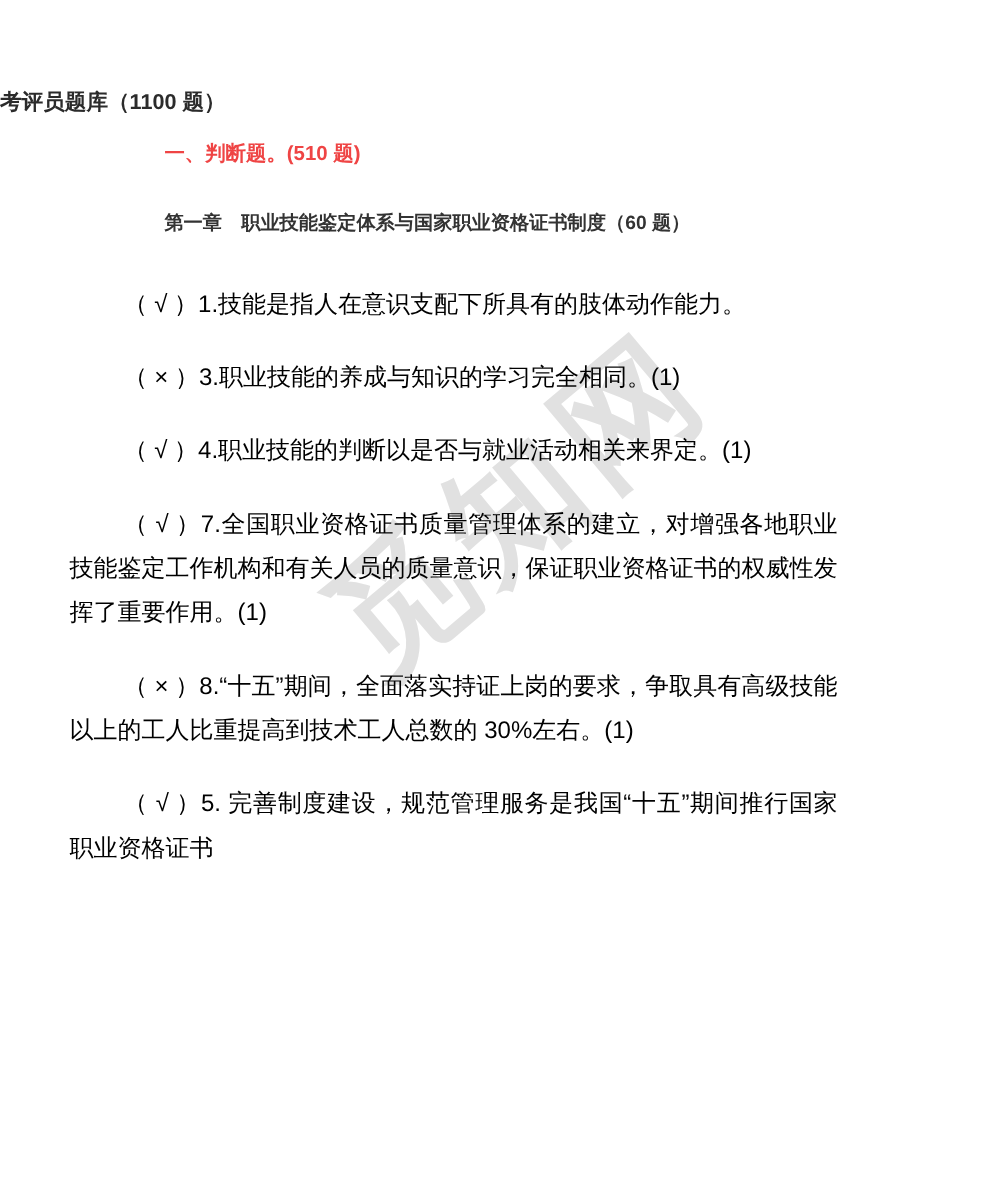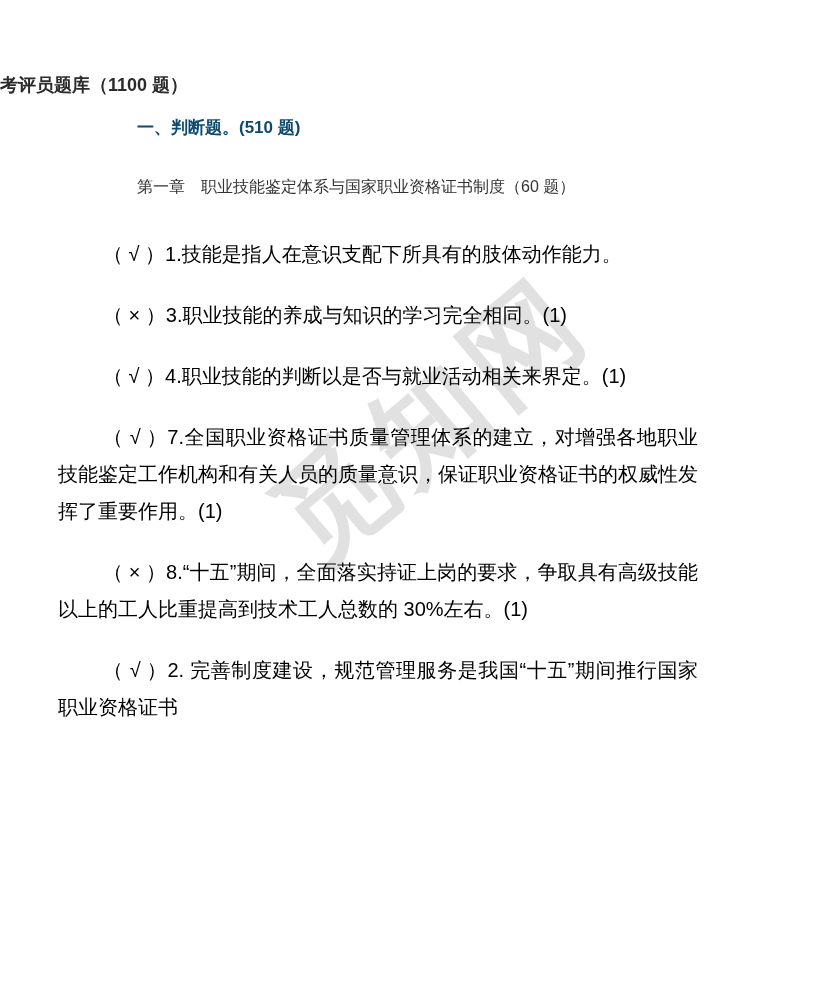--- a/index.html
+++ b/index.html
@@ -42,27 +42,27 @@
     font-size: 18px;
     line-height: 23px;
     font-weight: bold;
     color: #2b2b2b;
   }
   .section-heading {
     margin: 20px 0 0 137px;
     font-size: 17px;
     line-height: 21px;
     font-weight: bold;
-    color: #0c4a6e;
+    color: #ef4444;
   }
   .chapter-heading {
     margin: 39px 0 0 137px;
     font-size: 16px;
     line-height: 20px;
-    font-weight: normal;
+    font-weight: bold;
     color: #333333;
   }
   .question-list {
     margin-top: 39px;
   }
   .question {
     width: 640px;
     margin: 0 0 24px 58px;
     text-indent: 45px;
     font-size: 20px;
@@ -83,16 +83,16 @@
     <h2 class="section-heading">一、判断题。(510 题)</h2>
 
     <div class="chapter-heading">第一章　职业技能鉴定体系与国家职业资格证书制度（60 题）</div>
 
     <div class="question-list" id="question-list">
         <p class="question">（ √ ）1.技能是指人在意识支配下所具有的肢体动作能力。</p>
         <p class="question">（ × ）3.职业技能的养成与知识的学习完全相同。(1)</p>
         <p class="question">（ √ ）4.职业技能的判断以是否与就业活动相关来界定。(1)</p>
         <p class="question">（ √ ）7.全国职业资格证书质量管理体系的建立，对增强各地职业技能鉴定工作机构和有关人员的质量意识，保证职业资格证书的权威性发挥了重要作用。(1)</p>
         <p class="question">（ × ）8.“十五”期间，全面落实持证上岗的要求，争取具有高级技能以上的工人比重提高到技术工人总数的 30%左右。(1)</p>
-        <p class="question">（ √ ）2. 完善制度建设，规范管理服务是我国“十五”期间推行国家职业资格证书</p>
+        <p class="question">（ √ ）5. 完善制度建设，规范管理服务是我国“十五”期间推行国家职业资格证书</p>
       </div>
   </div>
 </div>
 
 </body></html>

